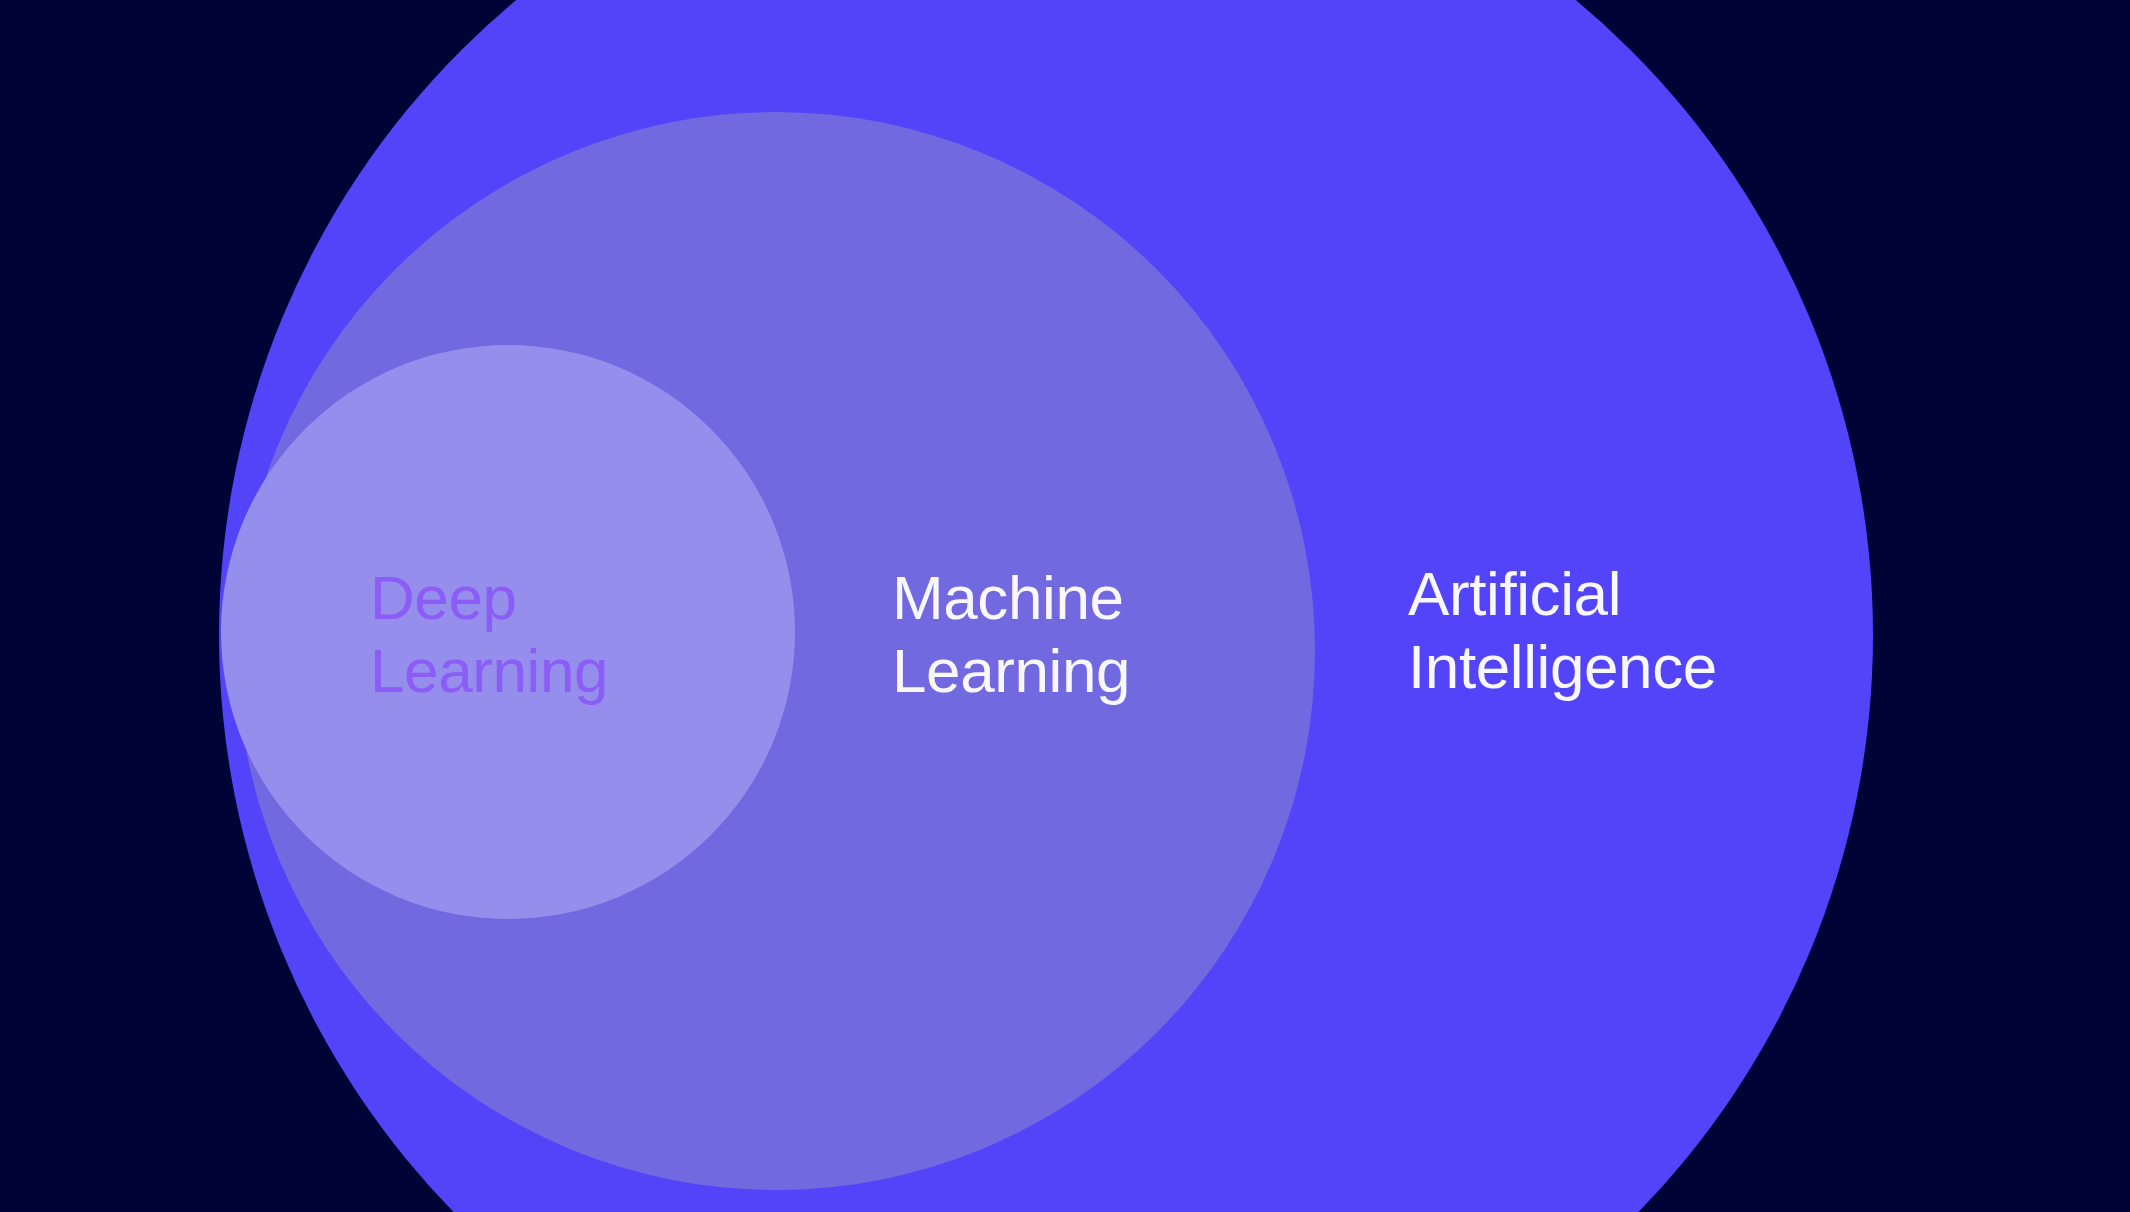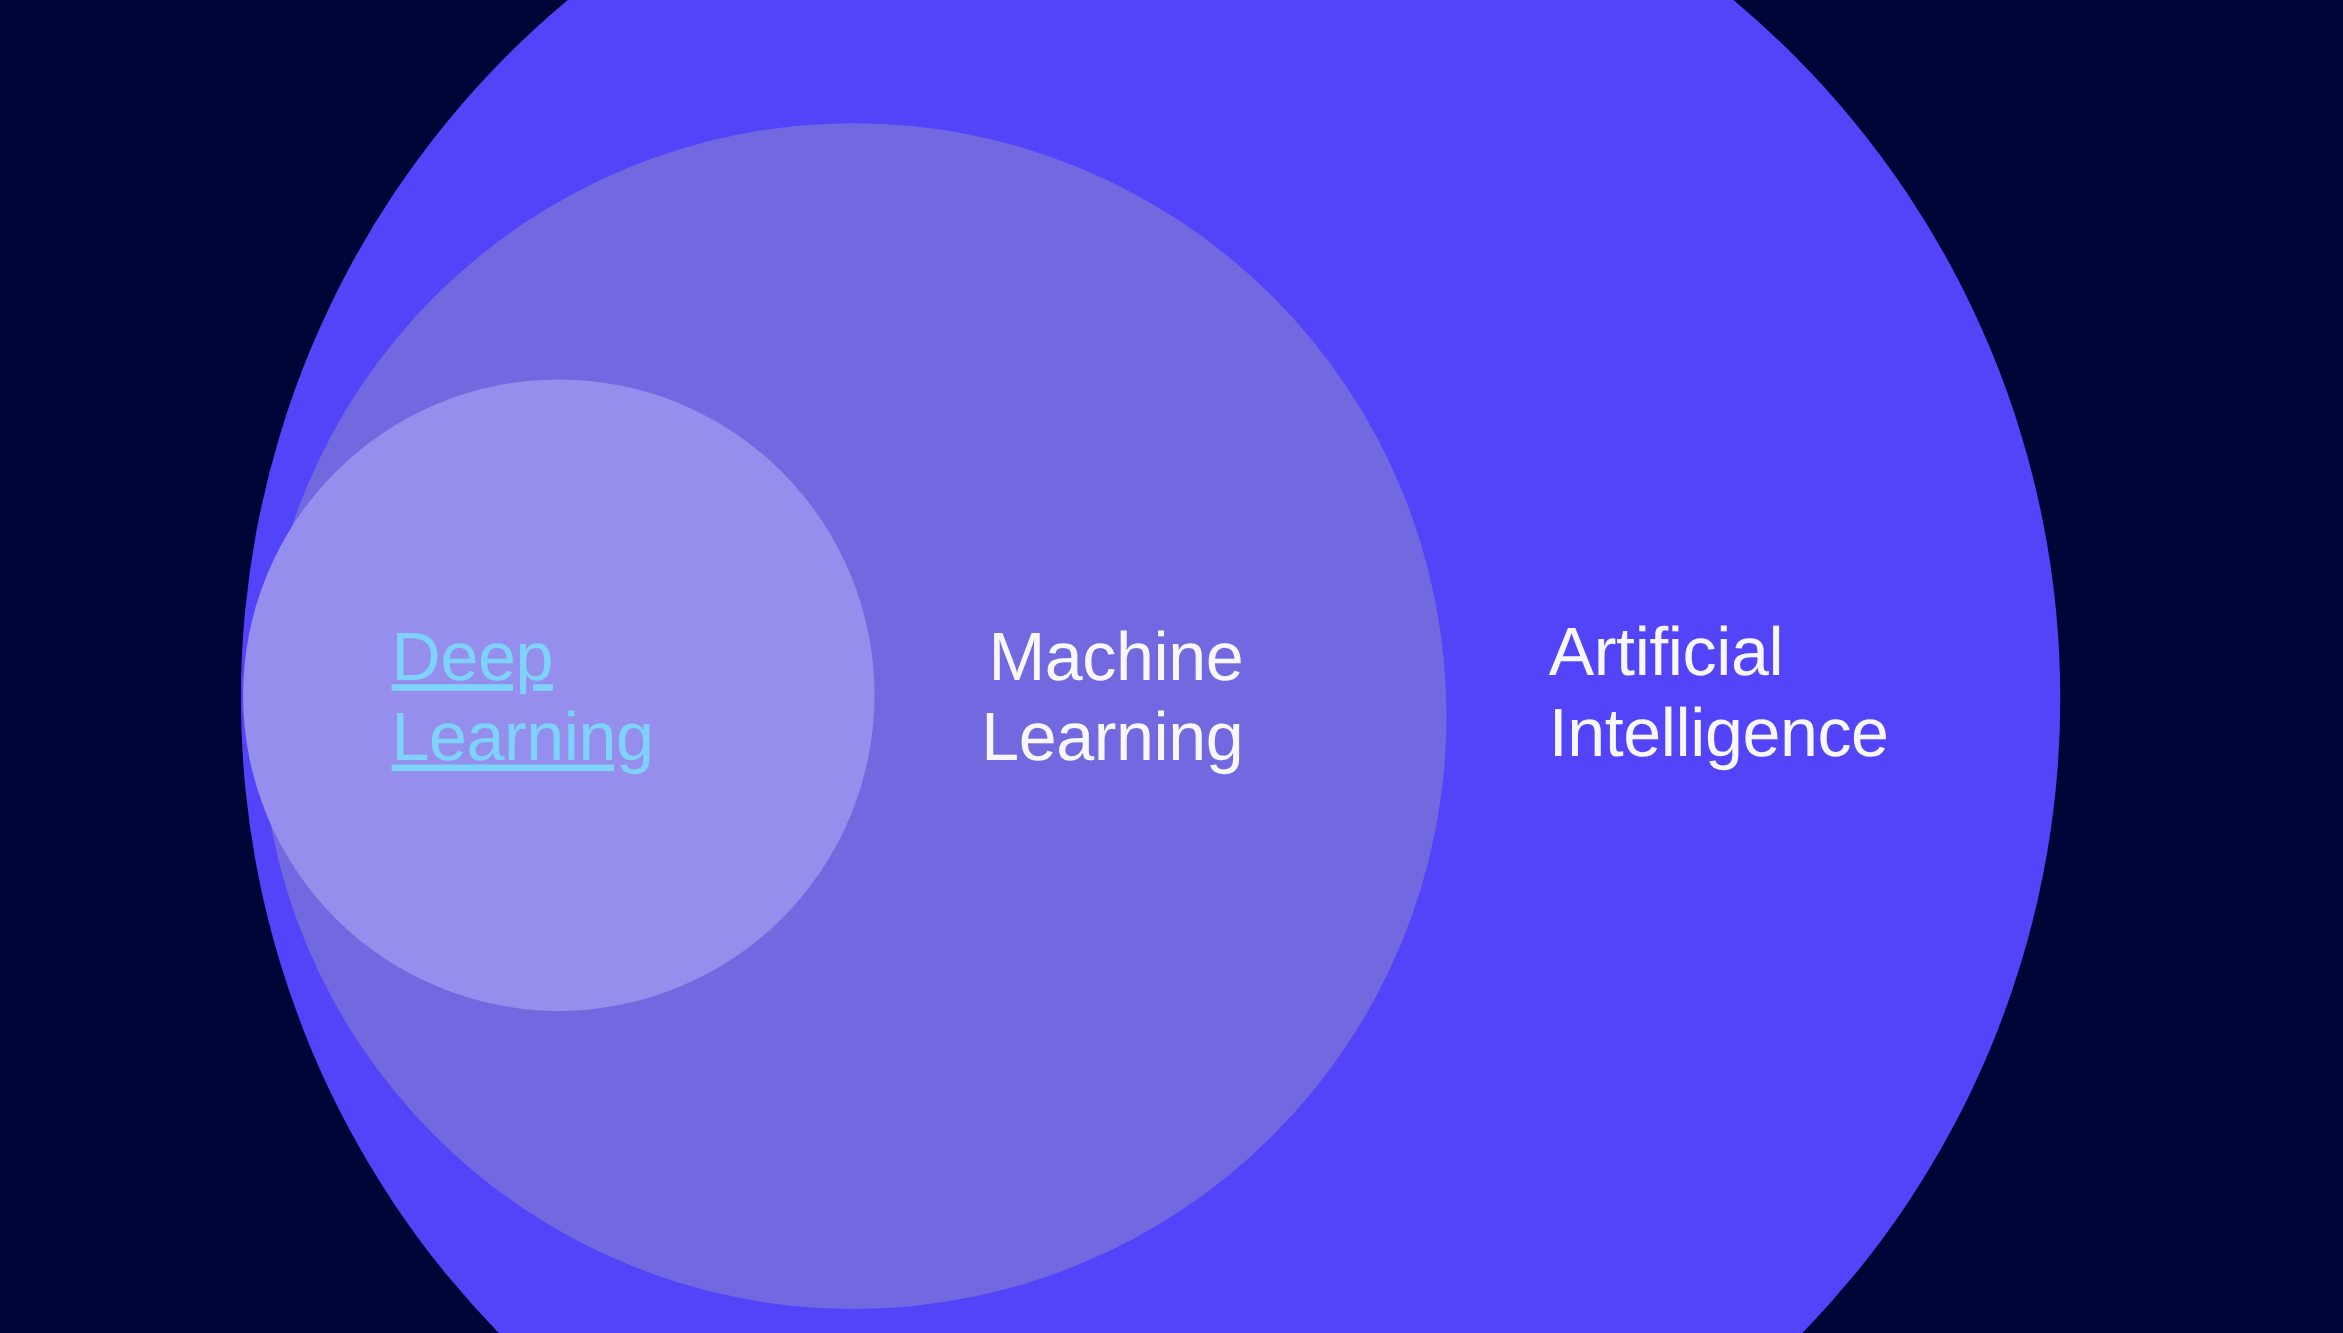--- a/index.html
+++ b/index.html
@@ -43,41 +43,40 @@
   }
 
   #label-deep-learning {
     left: 364px;
     top: 562px;
   }
 
   #label-machine-learning {
     left: 892px;
     top: 562px;
-    text-align: right;
   }
 
   #label-artificial-intelligence {
     left: 1408px;
     top: 562px;
   }
 </style>
 </head>
 <body>
 
 <div id="stage" style="width: 2130px; height: 1212px; background: rgb(0, 3, 54);">
 
   <svg id="venn-svg" viewBox="0 0 2130 1212" preserveAspectRatio="none" xmlns="http://www.w3.org/2000/svg" style="width: 2130px; height: 1212px;">
     <rect x="0" y="0" width="2130" height="1212" fill="#000336"></rect>
     <circle cx="1046" cy="635" r="827" fill="#5344fa"></circle>
     <circle cx="776" cy="651" r="539" fill="#7268df"></circle>
     <circle cx="508" cy="632" r="287" fill="#958eed"></circle>
   </svg>
 
-  <div class="venn-label" id="label-deep-learning" style="left: 356px; top: 562px; color: #7dd3fc; text-decoration: underline;">Deep
+  <div class="venn-label" id="label-deep-learning" style="left: 370px; top: 562px; color: #8b5cf6;">Deep
 Learning</div>
 
   <div class="venn-label" id="label-machine-learning" style="left: 892px; top: 562px; color: rgb(247, 247, 253);">Machine
 Learning</div>
 
   <div class="venn-label" id="label-artificial-intelligence" style="left: 1408px; top: 558px; color: rgb(247, 247, 253);">Artificial
 Intelligence</div>
 
 </div>
 

